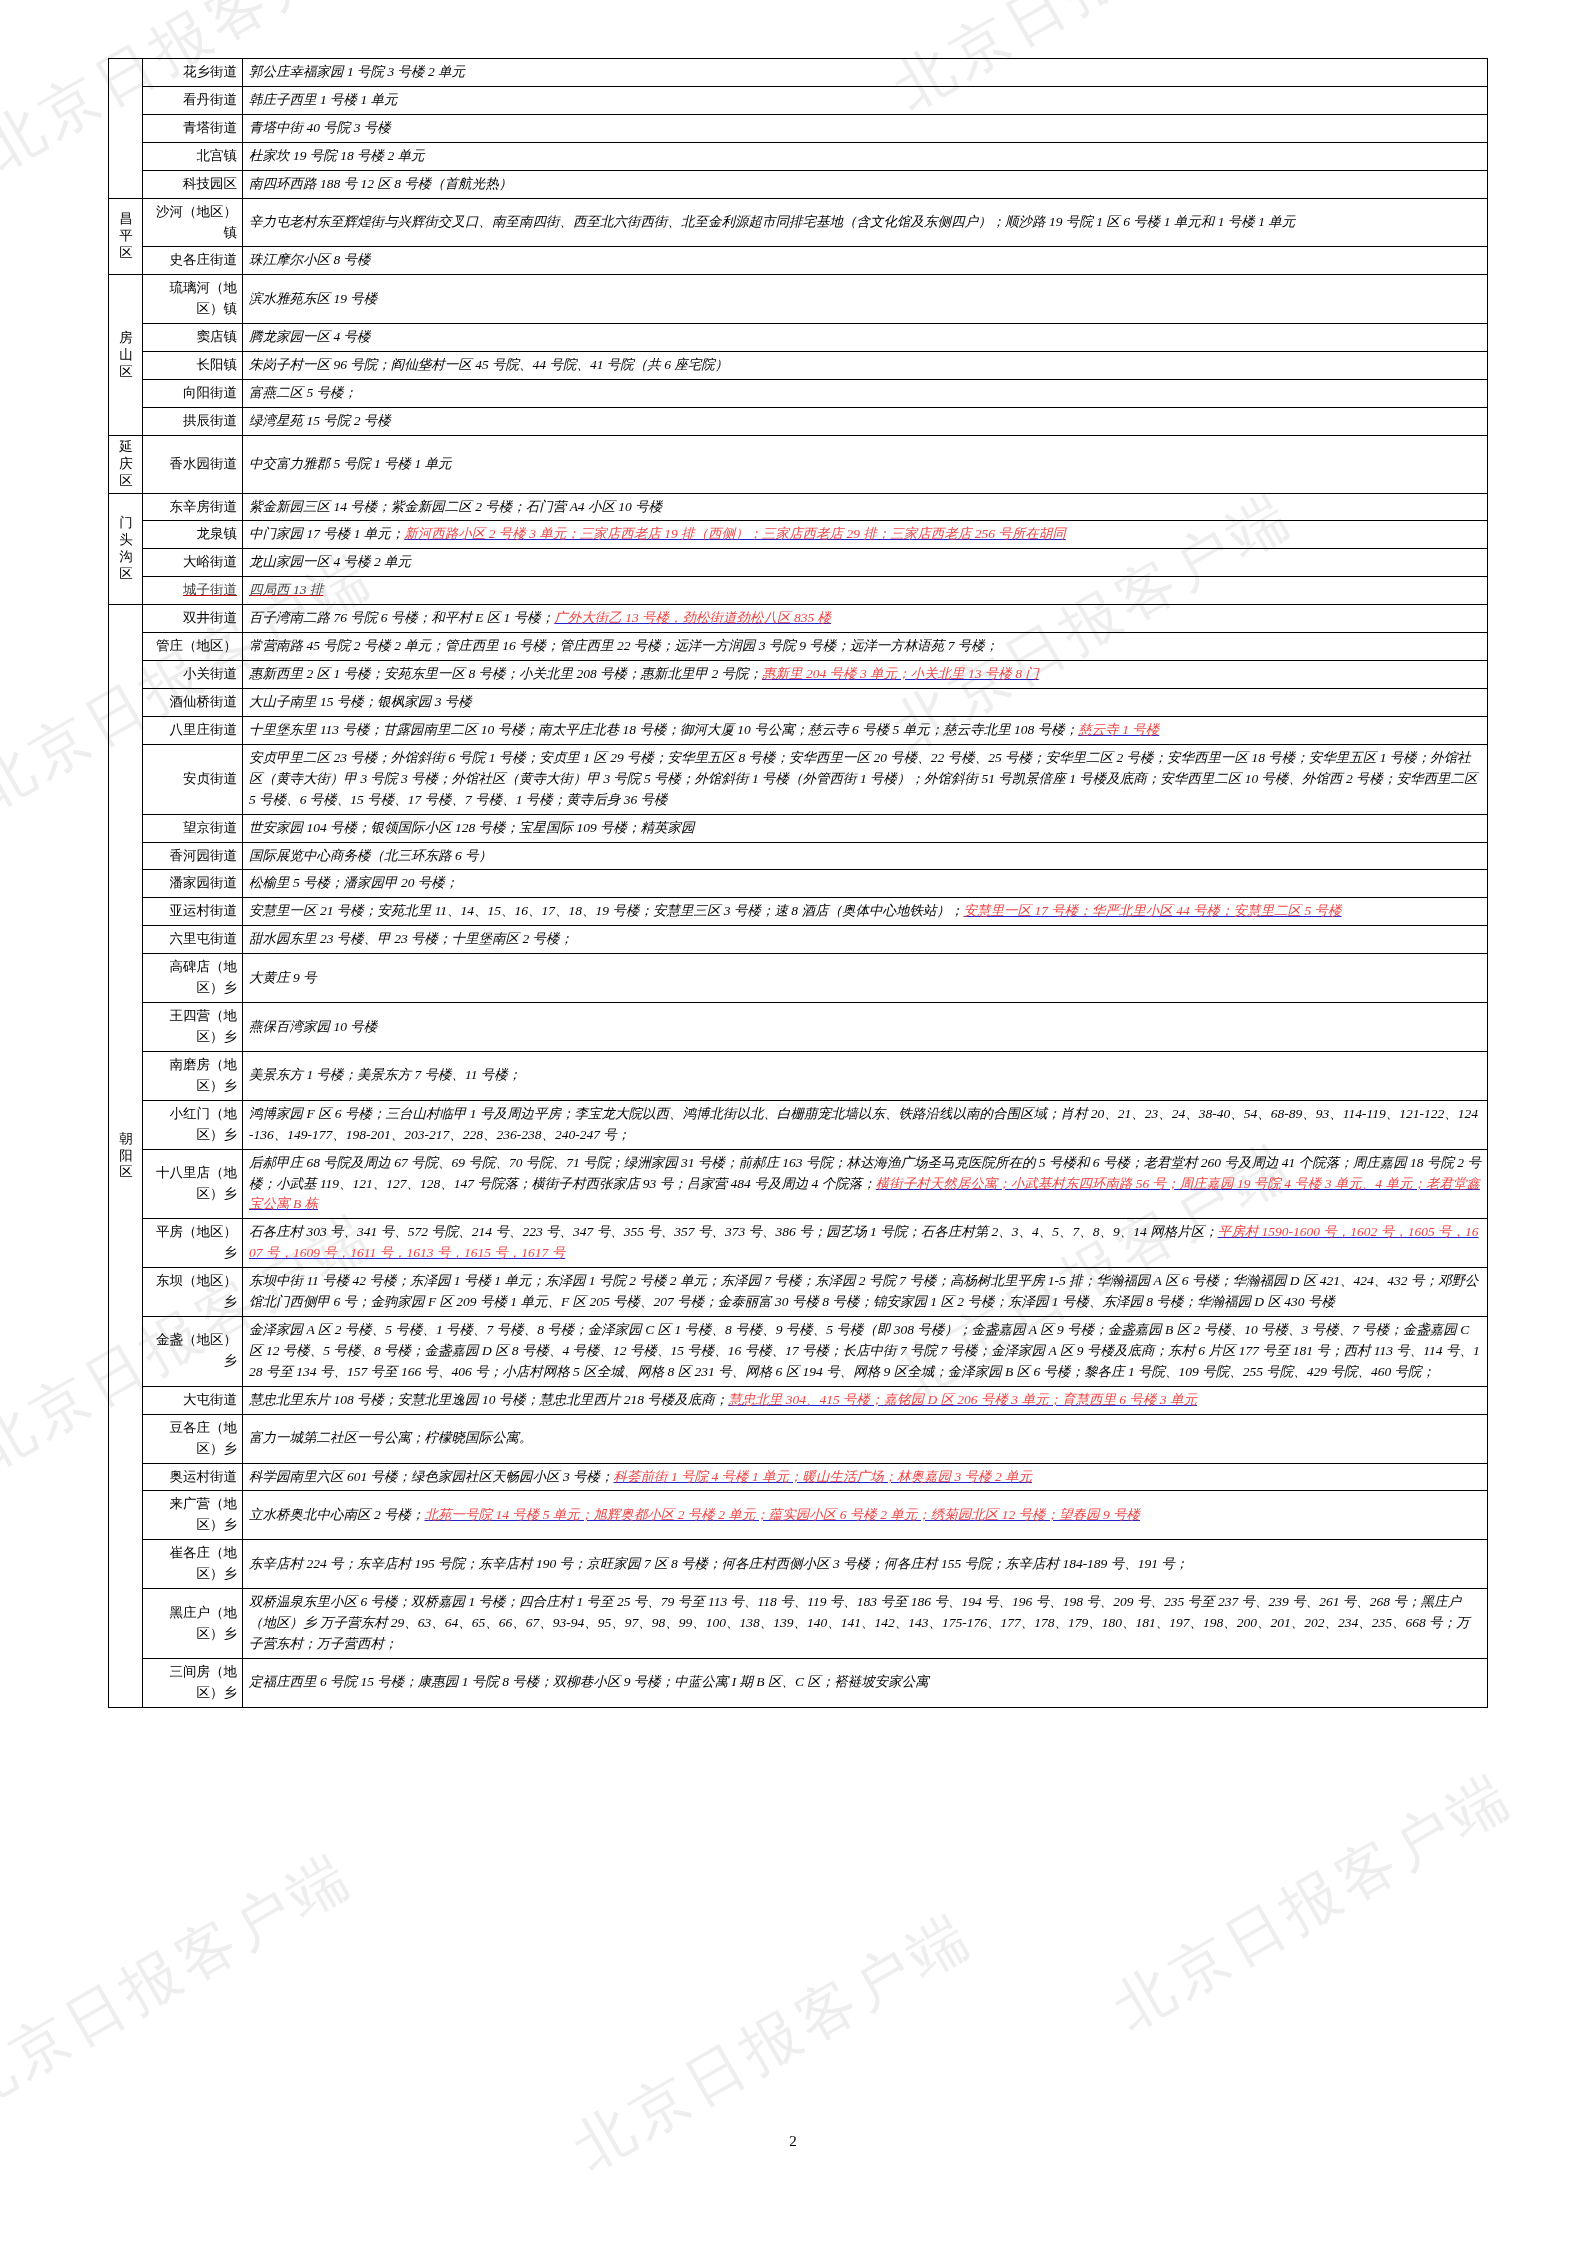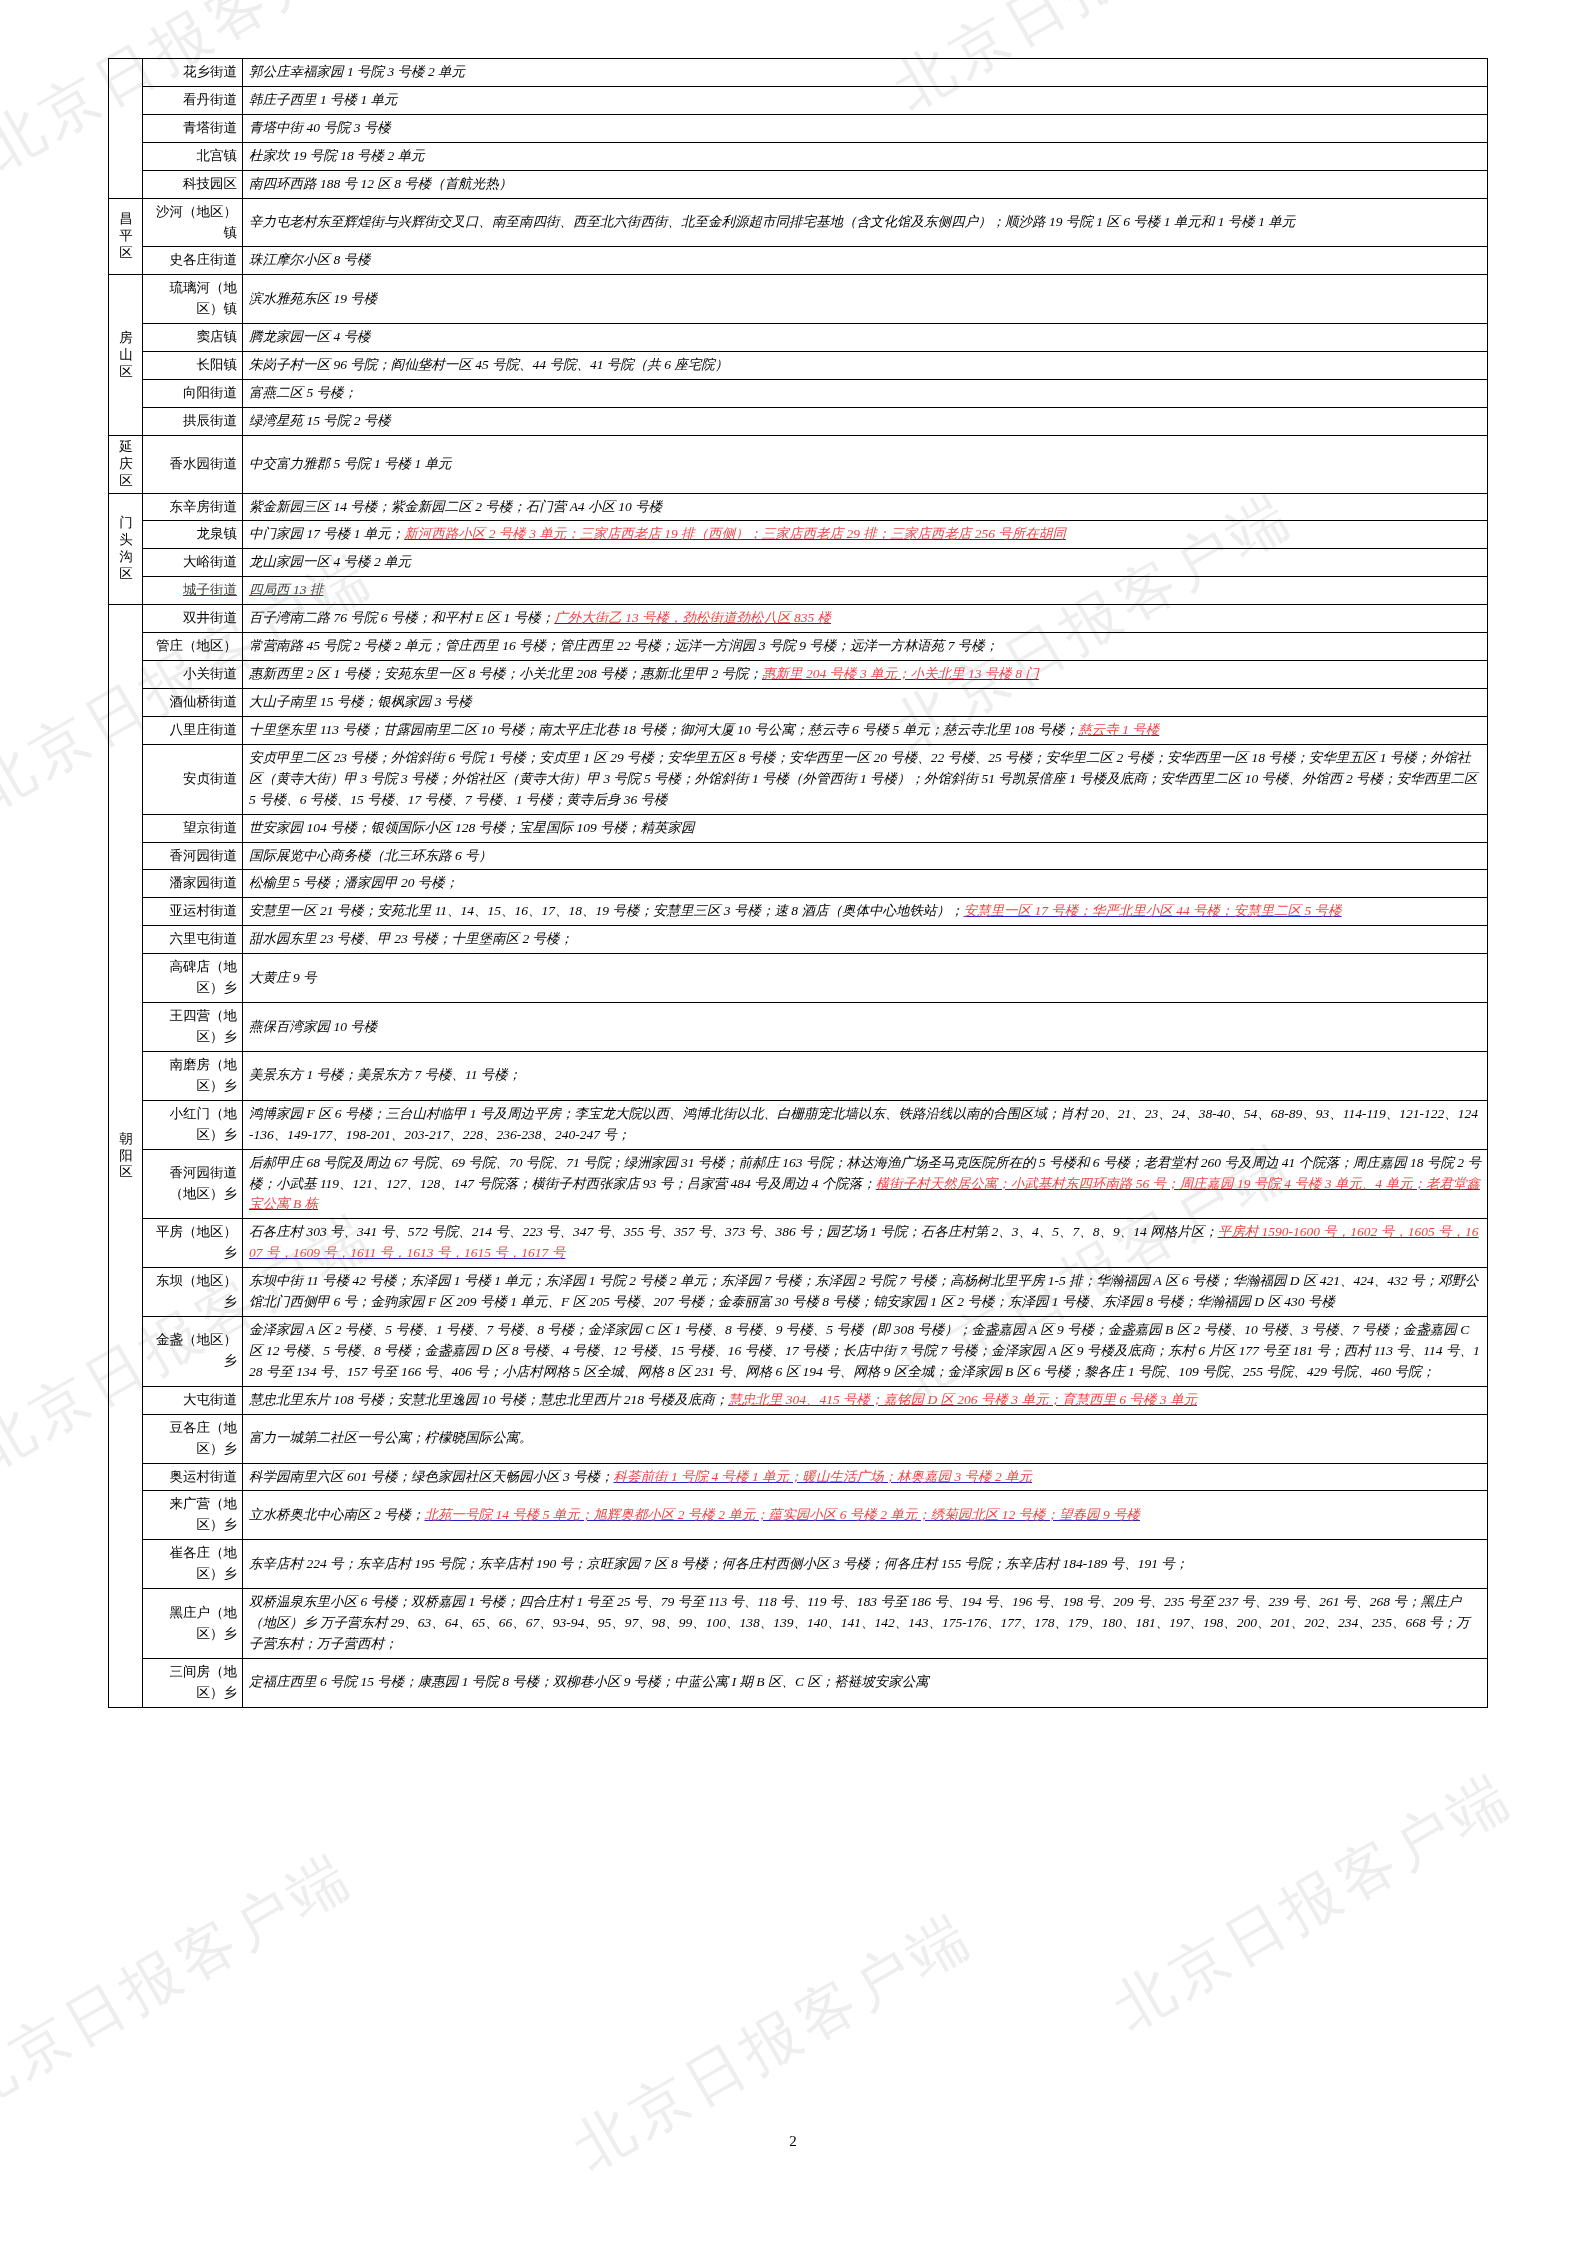--- a/index.html
+++ b/index.html
@@ -255,21 +255,21 @@
         </tr>
         <tr>
           <td class="street">南磨房（地区）乡</td>
           <td class="addr">美景东方 1 号楼；美景东方 7 号楼、11 号楼；</td>
         </tr>
         <tr>
           <td class="street">小红门（地区）乡</td>
           <td class="addr">鸿博家园 F 区 6 号楼；三台山村临甲 1 号及周边平房；李宝龙大院以西、鸿博北街以北、白栅萠宠北墙以东、铁路沿线以南的合围区域；肖村 20、21、23、24、38-40、54、68-89、93、114-119、121-122、124-136、149-177、198-201、203-217、228、236-238、240-247 号；</td>
         </tr>
         <tr>
-          <td class="street">香河园街道（地区）乡</td>
+          <td class="street">十八里店（地区）乡</td>
           <td class="addr">后郝甲庄 68 号院及周边 67 号院、69 号院、70 号院、71 号院；绿洲家园 31 号楼；前郝庄 163 号院；林达海渔广场圣马克医院所在的 5 号楼和 6 号楼；老君堂村 260 号及周边 41 个院落；周庄嘉园 18 号院 2 号楼；小武基 119、121、127、128、147 号院落；横街子村西张家店 93 号；吕家营 484 号及周边 4 个院落；<span class="blue">横街子村天然居公寓；小武基村东四环南路 56 号；周庄嘉园 19 号院 4 号楼 3 单元、4 单元；老君堂鑫宝公寓 B 栋</span></td>
         </tr>
         <tr>
           <td class="street">平房（地区）乡</td>
           <td class="addr">石各庄村 303 号、341 号、572 号院、214 号、223 号、347 号、355 号、357 号、373 号、386 号；园艺场 1 号院；石各庄村第 2、3、4、5、7、8、9、14 网格片区；<span class="blue">平房村 1590-1600 号，1602 号，1605 号，1607 号，1609 号，1611 号，1613 号，1615 号，1617 号</span></td>
         </tr>
         <tr>
           <td class="street">东坝（地区）乡</td>
           <td class="addr">东坝中街 11 号楼 42 号楼；东泽园 1 号楼 1 单元；东泽园 1 号院 2 号楼 2 单元；东泽园 7 号楼；东泽园 2 号院 7 号楼；高杨树北里平房 1-5 排；华瀚福园 A 区 6 号楼；华瀚福园 D 区 421、424、432 号；邓野公馆北门西侧甲 6 号；金驹家园 F 区 209 号楼 1 单元、F 区 205 号楼、207 号楼；金泰丽富 30 号楼 8 号楼；锦安家园 1 区 2 号楼；东泽园 1 号楼、东泽园 8 号楼；华瀚福园 D 区 430 号楼</td>
         </tr>

